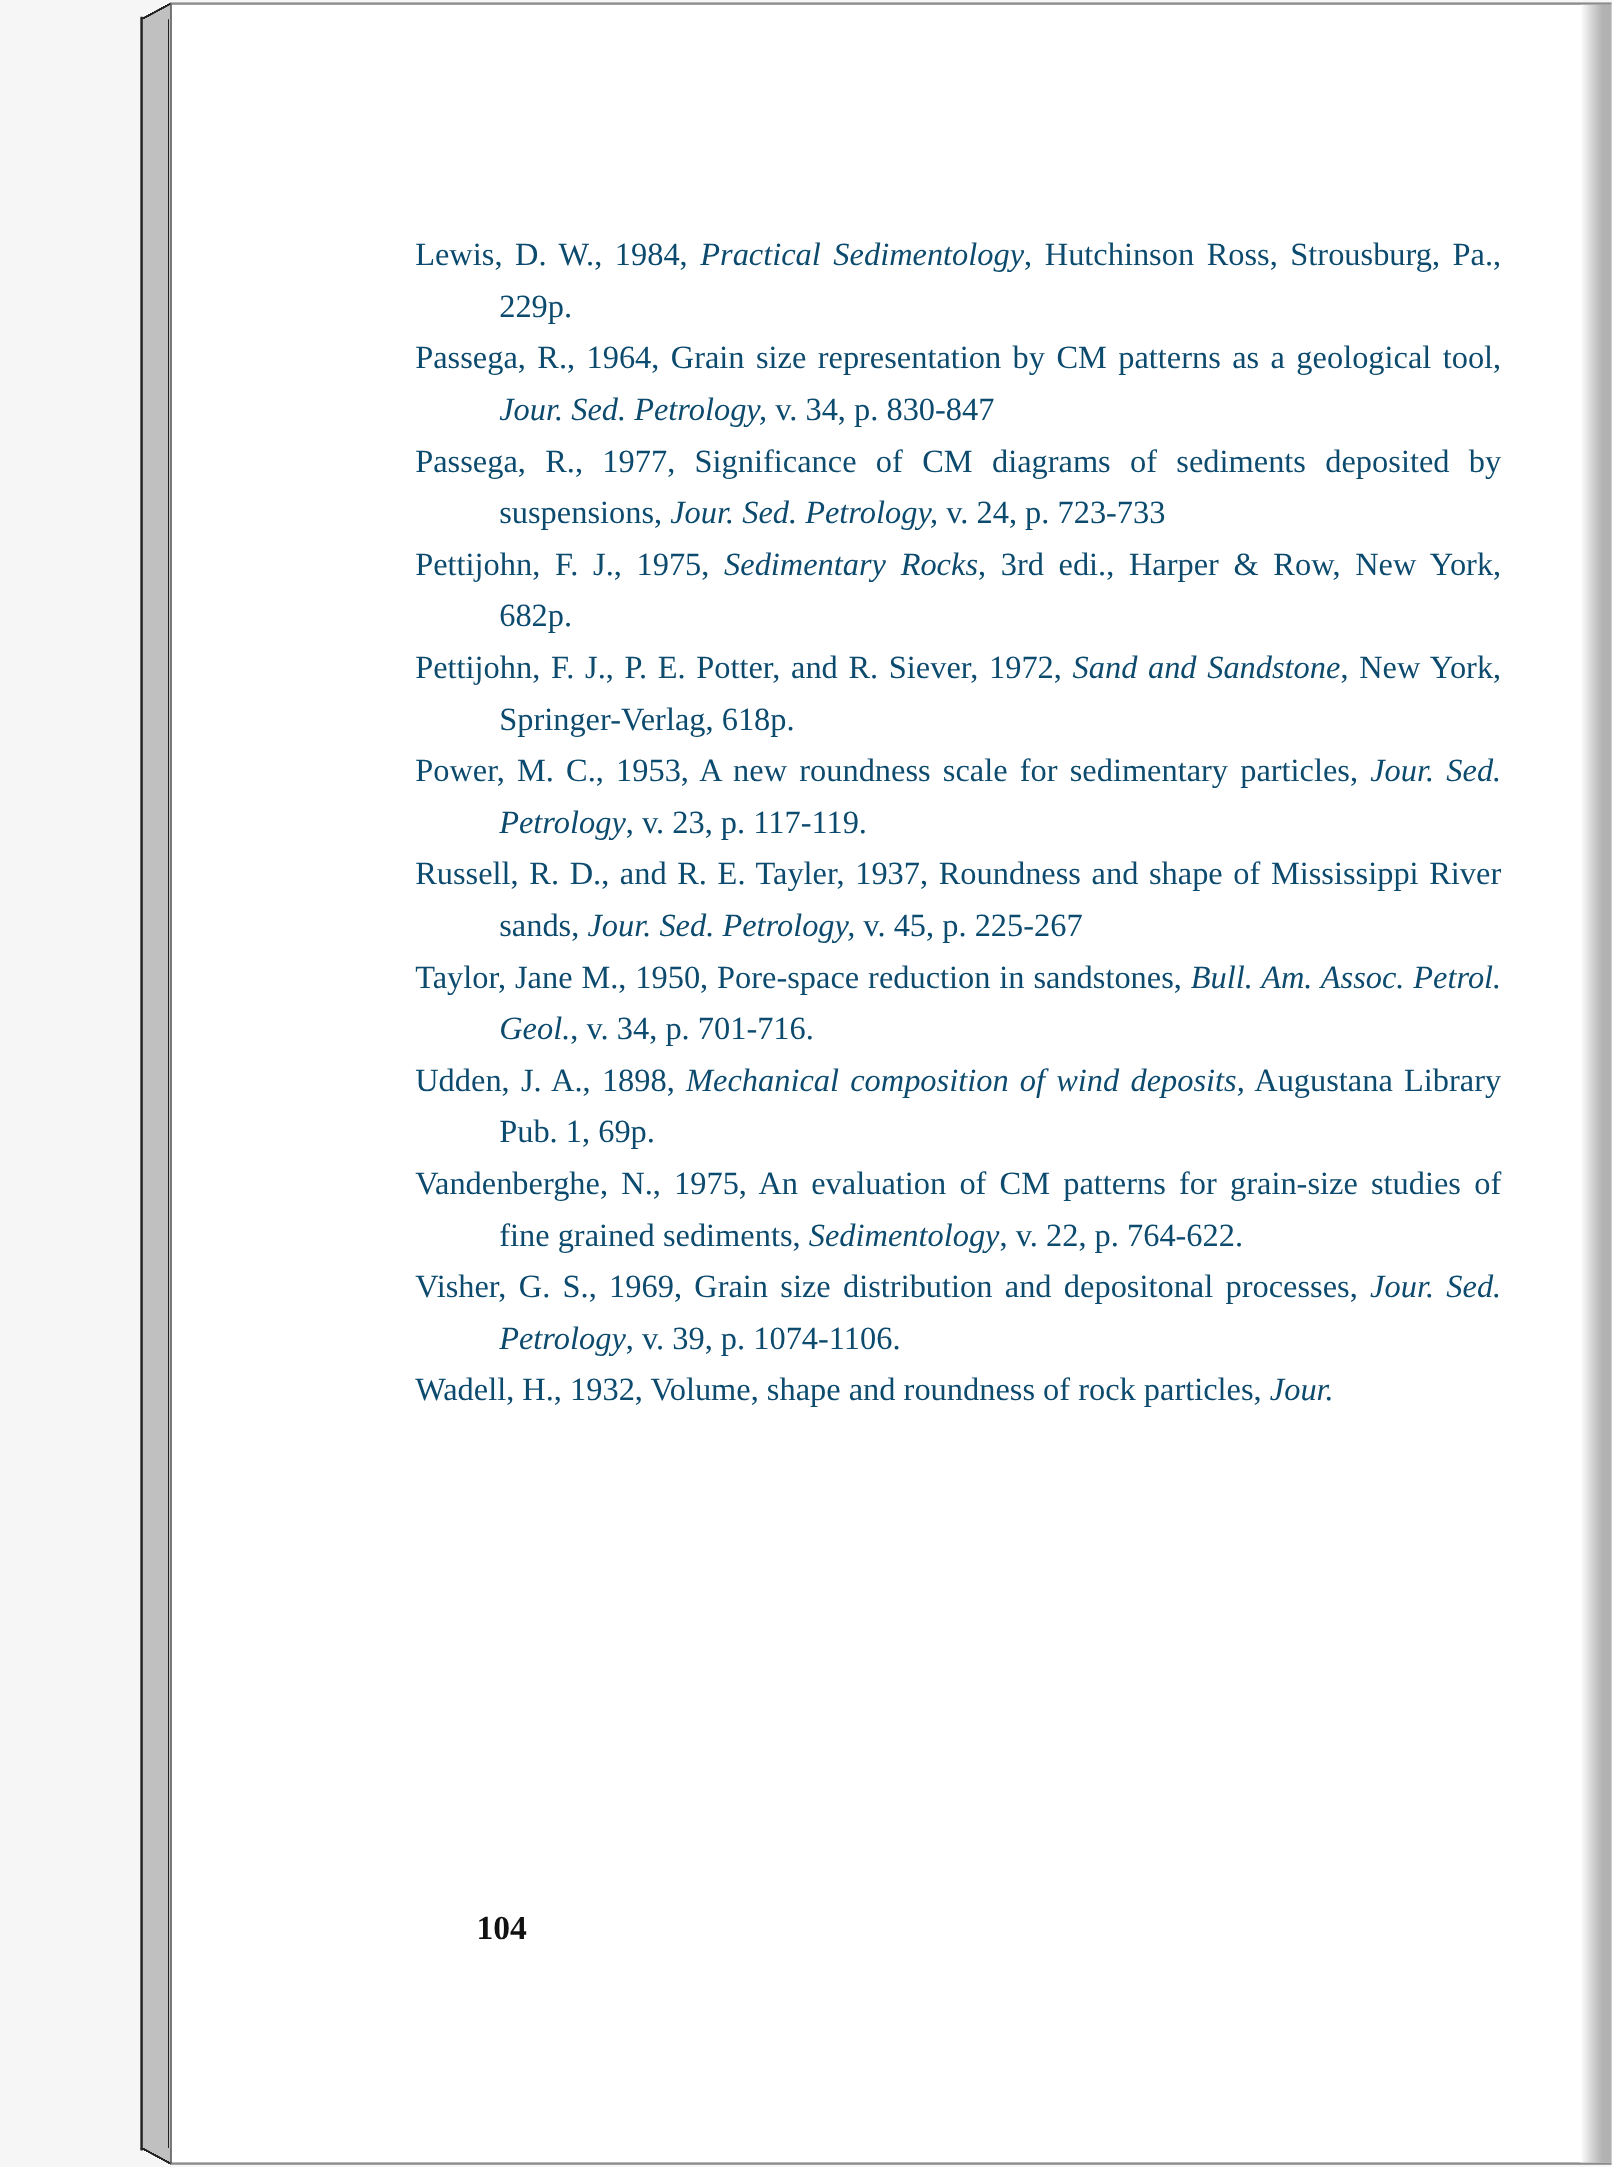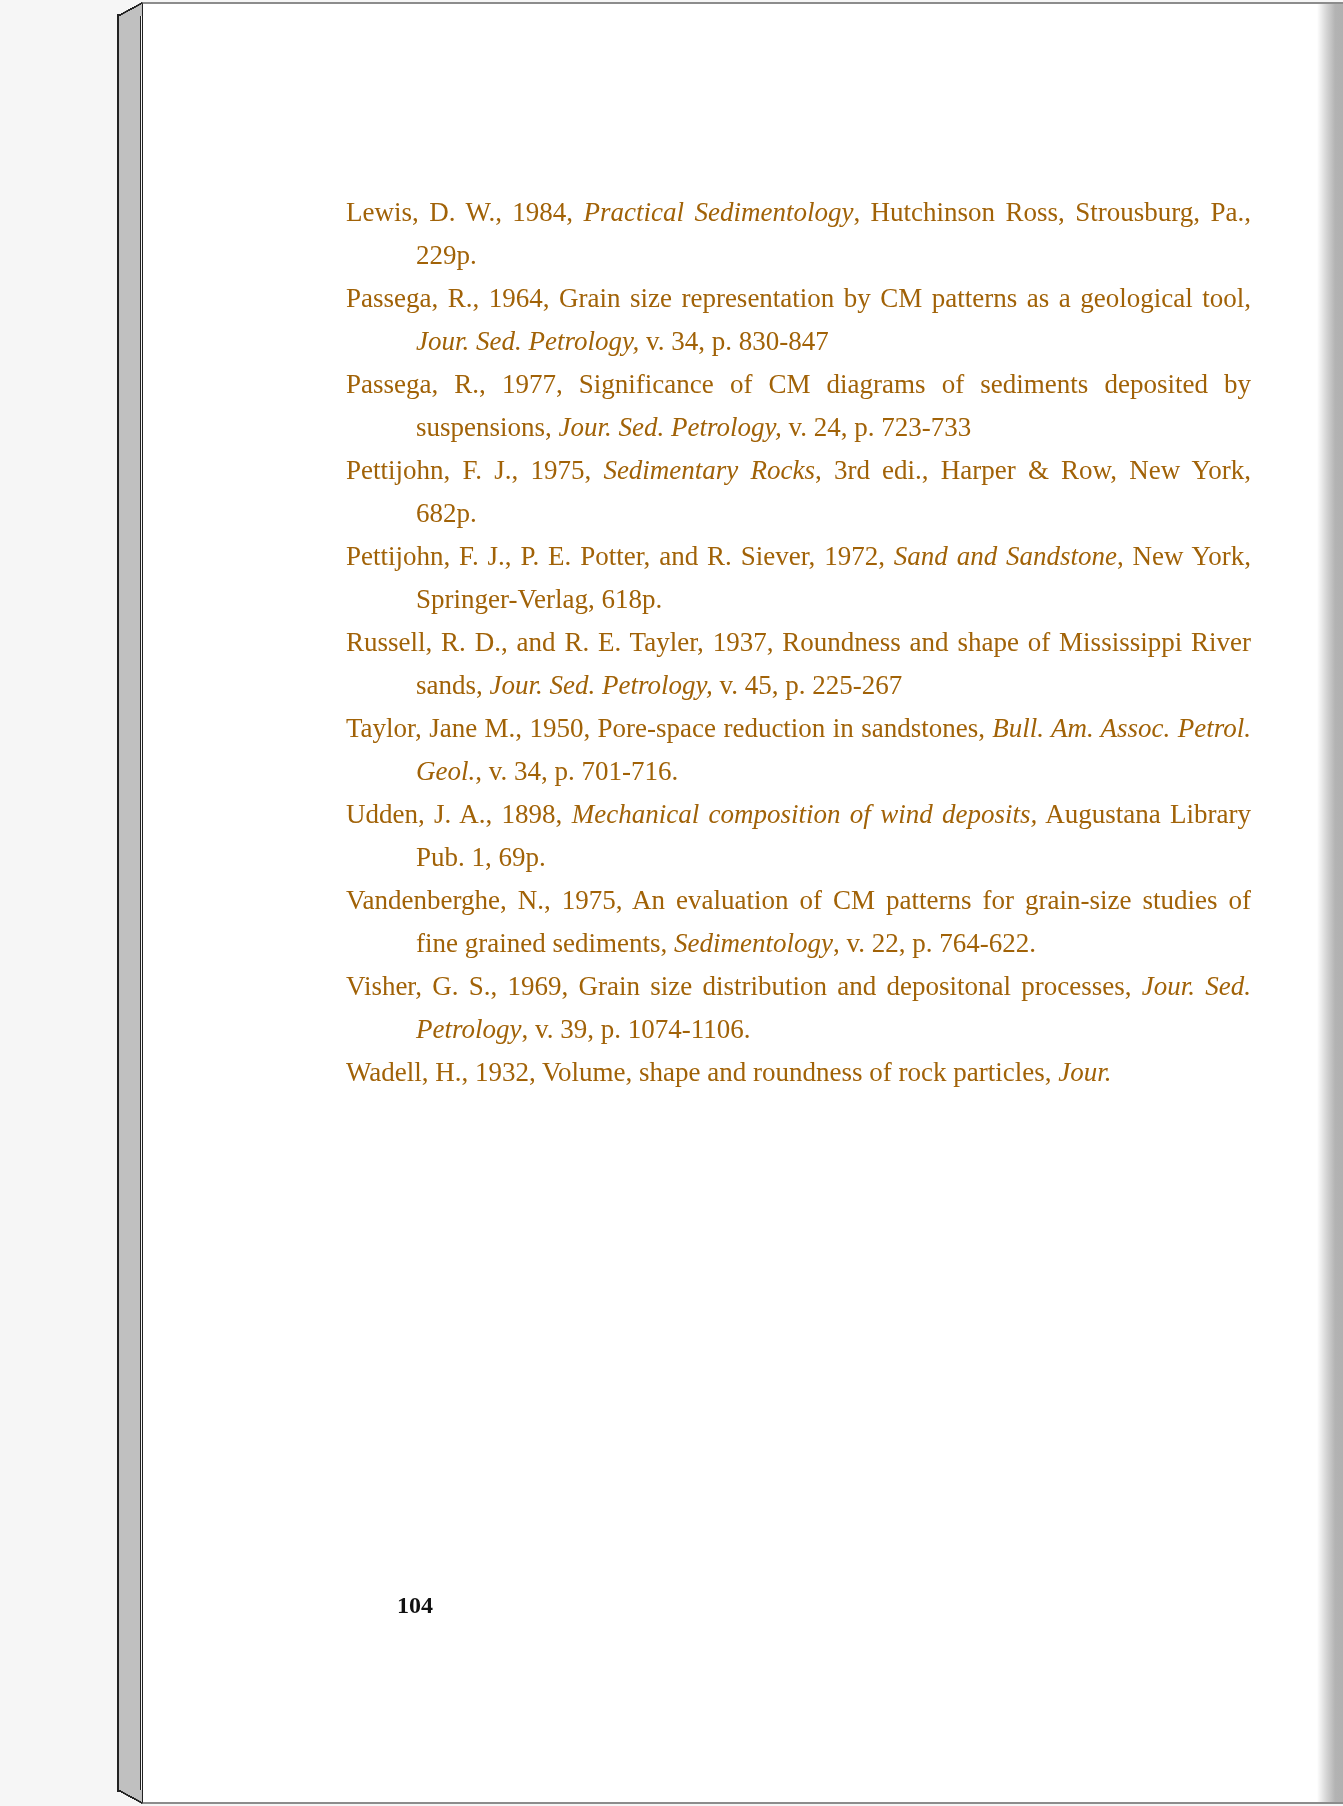--- a/index.html
+++ b/index.html
@@ -73,54 +73,55 @@
       left: 203px;
       top: 187px;
       width: 905px;
       margin: 0;
       padding: 0;
       list-style: none;
     }
     .ref {
       font-size: 27px;
       line-height: 43px;
-      color: #a16207;
+      color: #0c4a6e;
       padding-left: 70px;
       text-indent: -70px;
       text-align: justify;
       margin: 0;
     }
     .ref i {
       font-style: italic;
     }
     .page-number {
       position: absolute;
       left: 254px;
       top: 1588px;
-      font-size: 24px;
+      font-size: 28px;
       font-weight: bold;
       color: #111;
       text-align: right;
     }
   </style>
 </head>
 <body>
 
 <div class="book">
   <div class="spine"></div>
   <div class="spine-top"></div>
   <div class="spine-bottom"></div>
 
   <div class="page">
     <ul class="refs">
       <li class="ref"><span>Lewis, D. W., 1984, </span><i>Practical Sedimentology</i><span>, Hutchinson Ross, Strousburg, Pa., 229p.</span></li>
       <li class="ref"><span>Passega, R., 1964, Grain size representation by CM patterns as a geological tool, </span><i>Jour. Sed. Petrology,</i><span> v. 34, p. 830-847</span></li>
       <li class="ref"><span>Passega, R., 1977, Significance of CM diagrams of sediments deposited by suspensions, </span><i>Jour. Sed. Petrology,</i><span> v. 24, p. 723-733</span></li>
       <li class="ref"><span>Pettijohn, F. J., 1975, </span><i>Sedimentary Rocks</i><span>, 3rd edi., Harper &amp; Row, New York, 682p.</span></li>
       <li class="ref"><span>Pettijohn, F. J., P. E. Potter, and R. Siever, 1972, </span><i>Sand and Sandstone</i><span>, New York, Springer-Verlag, 618p.</span></li>
+      <li class="ref"><span>Power, M. C., 1953, A new roundness scale for sedimentary particles, </span><i>Jour. Sed. Petrology</i><span>, v. 23, p. 117-119.</span></li>
       <li class="ref"><span>Russell, R. D., and R. E. Tayler, 1937, Roundness and shape of Mississippi River sands, </span><i>Jour. Sed. Petrology,</i><span> v. 45, p. 225-267</span></li>
       <li class="ref"><span>Taylor, Jane M., 1950, Pore-space reduction in sandstones, </span><i>Bull. Am. Assoc. Petrol. Geol.</i><span>, v. 34, p. 701-716.</span></li>
       <li class="ref"><span>Udden, J. A., 1898, </span><i>Mechanical composition of wind deposits,</i><span> Augustana Library Pub. 1,  69p.</span></li>
       <li class="ref"><span>Vandenberghe, N., 1975, An evaluation of CM patterns for grain-size studies of fine grained sediments, </span><i>Sedimentology</i><span>, v. 22, p. 764-622.</span></li>
       <li class="ref"><span>Visher, G. S., 1969, Grain size distribution and depositonal processes, </span><i>Jour. Sed. Petrology</i><span>, v. 39, p. 1074-1106.</span></li>
       <li class="ref"><span>Wadell, H., 1932, Volume, shape and roundness of rock particles, </span><i>Jour.</i><span></span></li>
     </ul>
 
     <div class="page-number">104</div>
 

